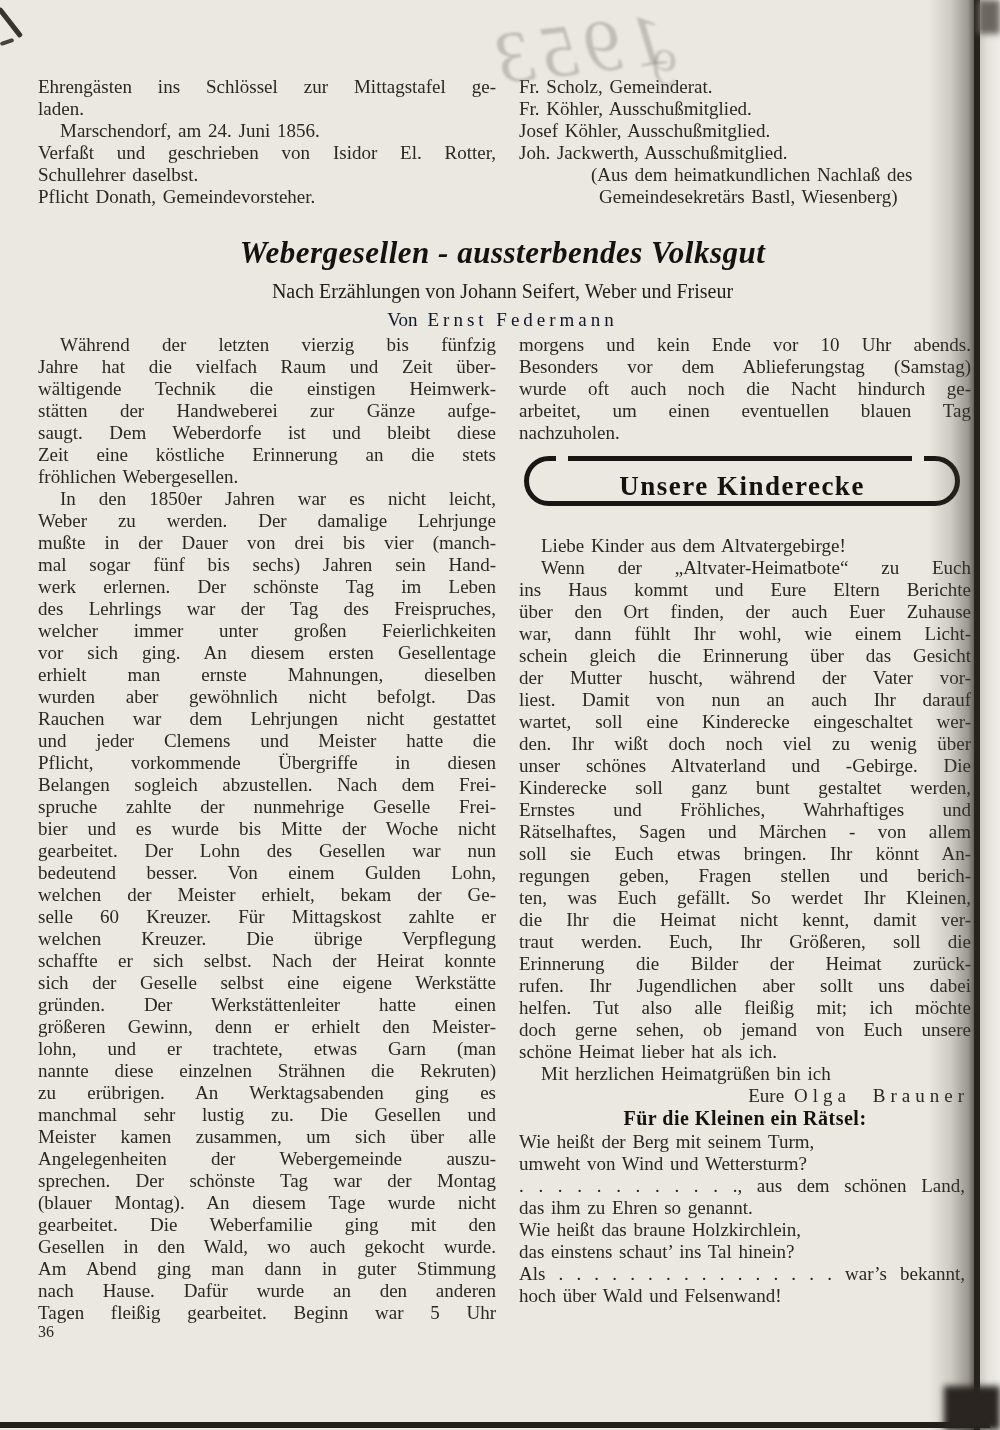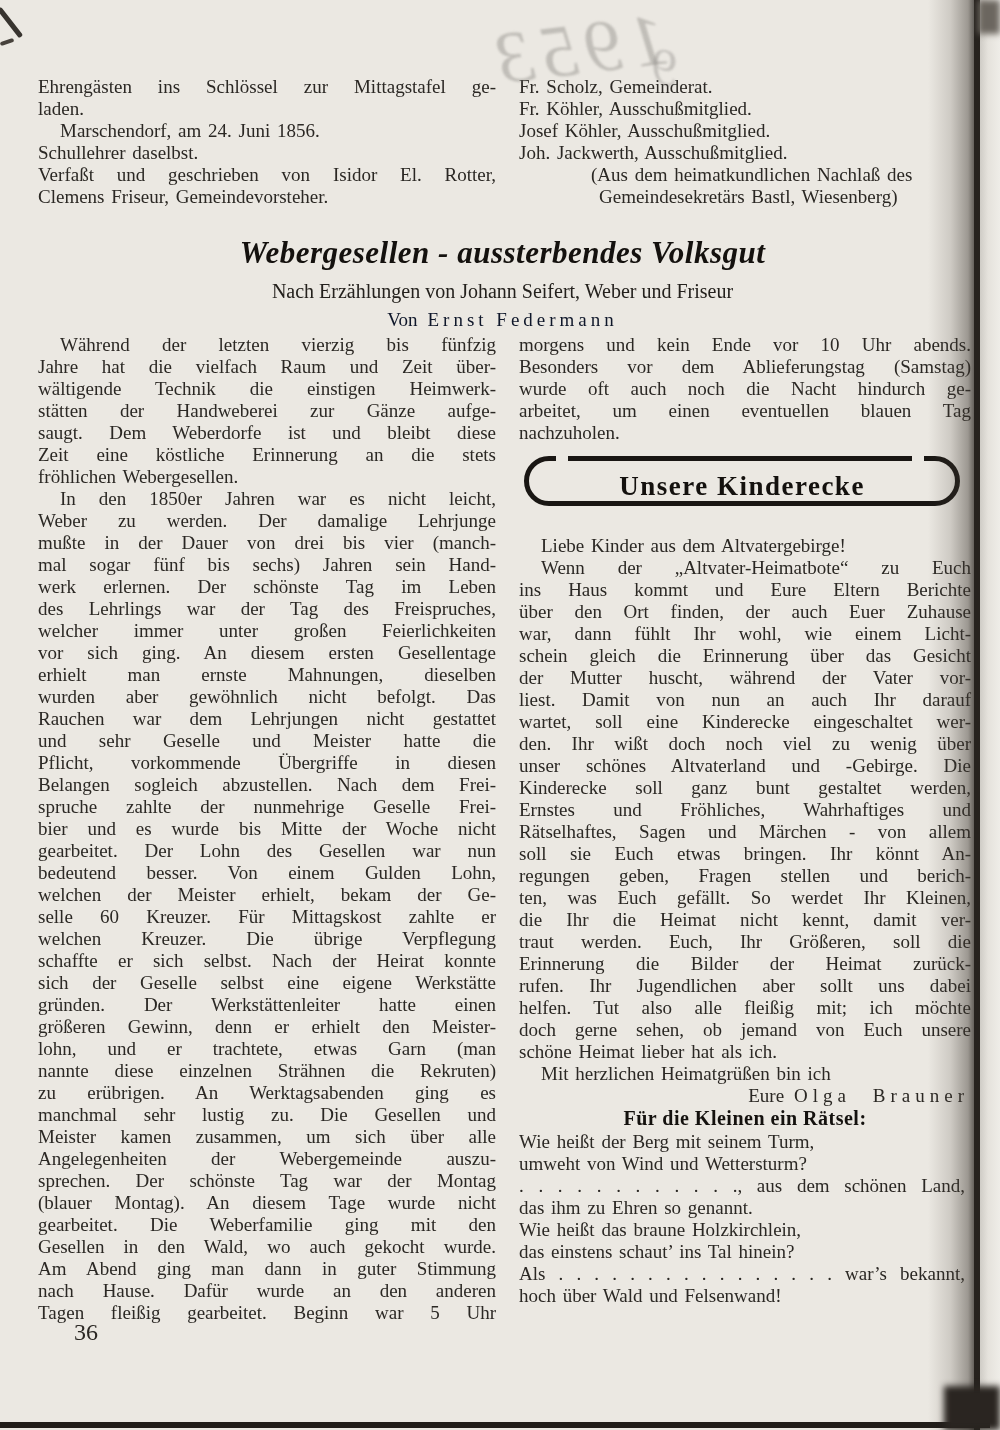--- a/index.html
+++ b/index.html
@@ -34,21 +34,21 @@
   .kbox-title{font-size:27px;font-weight:bold;letter-spacing:1.5px;line-height:50px;color:#14110e;}
   .gap{position:absolute;background:#ebe8e2;z-index:3;}
 
   .kbody{left:519px;top:535px;width:452px;}
   .signature{left:519px;top:1085px;width:452px;text-align:right;font-size:19px;line-height:22px;padding-right:2px;box-sizing:border-box;}
   .signature-name{letter-spacing:5px;word-spacing:12px;}
 
   .riddle-head{left:519px;top:1106px;width:452px;text-align:center;font-weight:bold;font-size:20px;line-height:24px;color:#14110e;letter-spacing:.5px;}
   .riddle{left:519px;top:1131px;width:446px;}
 
-  .page-num{left:38px;top:1320px;font-size:24px;line-height:24px;margin-left:36px;}
+  .page-num{left:38px;top:1320px;font-size:16px;line-height:24px;}
 
   
   .handwritten-year{left:408px;top:12px;width:260px;font-size:74px;letter-spacing:8px;
     color:rgba(124,121,116,.38);transform:scaleX(-1) rotate(7deg);filter:blur(.8px);
     font-style:italic;z-index:4;}
   .handwritten-mark{left:652px;top:38px;font-size:52px;color:rgba(124,121,116,.34);
     transform:scaleX(-1) rotate(-6deg);filter:blur(.8px);font-style:italic;z-index:4;}
   .ink-mark{left:-8px;top:20px;width:36px;height:5px;background:#38342f;transform:rotate(52deg);border-radius:2px;z-index:4;}
   .ink-mark2{left:0px;top:40px;width:14px;height:4px;background:#47423c;transform:rotate(-18deg);border-radius:2px;z-index:4;}
 
@@ -68,23 +68,23 @@
 
   <div class="abs handwritten-year">1953</div>
   <div class="abs handwritten-mark">9</div>
   <div class="abs ink-mark"></div>
   <div class="abs ink-mark2"></div>
 
   <div class="abs top-left">
       <div class="ln j">Ehrengästen ins Schlössel zur Mittagstafel ge-</div>
       <div class="ln l">laden.</div>
       <div class="ln il">Marschendorf, am 24. Juni 1856.</div>
+      <div class="ln j">Verfaßt und geschrieben von Isidor El. Rotter,</div>
       <div class="ln l">Schullehrer daselbst.</div>
-      <div class="ln j">Verfaßt und geschrieben von Isidor El. Rotter,</div>
-      <div class="ln l">Clemens Friseur, Gemeindevorsteher.</div>
+      <div class="ln l">Pflicht Donath, Gemeindevorsteher.</div>
     </div>
   <div class="abs top-right">
       <div class="ln l">Fr. Scholz, Gemeinderat.</div>
       <div class="ln l">Fr. Köhler, Ausschußmitglied.</div>
       <div class="ln l">Josef Köhler, Ausschußmitglied.</div>
       <div class="ln l">Joh. Jackwerth, Ausschußmitglied.</div>
       <div class="ln i2">(Aus dem heimatkundlichen Nachlaß des</div>
       <div class="ln i2b">Gemeindesekretärs Bastl, Wiesenberg)</div>
     </div>
 
@@ -108,21 +108,21 @@
       <div class="ln j">Weber zu werden. Der damalige Lehrjunge</div>
       <div class="ln j">mußte in der Dauer von drei bis vier (manch-</div>
       <div class="ln j">mal sogar fünf bis sechs) Jahren sein Hand-</div>
       <div class="ln j">werk erlernen. Der schönste Tag im Leben</div>
       <div class="ln j">des Lehrlings war der Tag des Freispruches,</div>
       <div class="ln j">welcher immer unter großen Feierlichkeiten</div>
       <div class="ln j">vor sich ging. An diesem ersten Gesellentage</div>
       <div class="ln j">erhielt man ernste Mahnungen, dieselben</div>
       <div class="ln j">wurden aber gewöhnlich nicht befolgt. Das</div>
       <div class="ln j">Rauchen war dem Lehrjungen nicht gestattet</div>
-      <div class="ln j">und sehr Geselle und Meister hatte die</div>
+      <div class="ln j">und jeder Clemens und Meister hatte die</div>
       <div class="ln j">Pflicht, vorkommende Übergriffe in diesen</div>
       <div class="ln j">Belangen sogleich abzustellen. Nach dem Frei-</div>
       <div class="ln j">spruche zahlte der nunmehrige Geselle Frei-</div>
       <div class="ln j">bier und es wurde bis Mitte der Woche nicht</div>
       <div class="ln j">gearbeitet. Der Lohn des Gesellen war nun</div>
       <div class="ln j">bedeutend besser. Von einem Gulden Lohn,</div>
       <div class="ln j">welchen der Meister erhielt, bekam der Ge-</div>
       <div class="ln j">selle 60 Kreuzer. Für Mittagskost zahlte er</div>
       <div class="ln j">welchen Kreuzer. Die übrige Verpflegung</div>
       <div class="ln j">schaffte er sich selbst. Nach der Heirat konnte</div>

